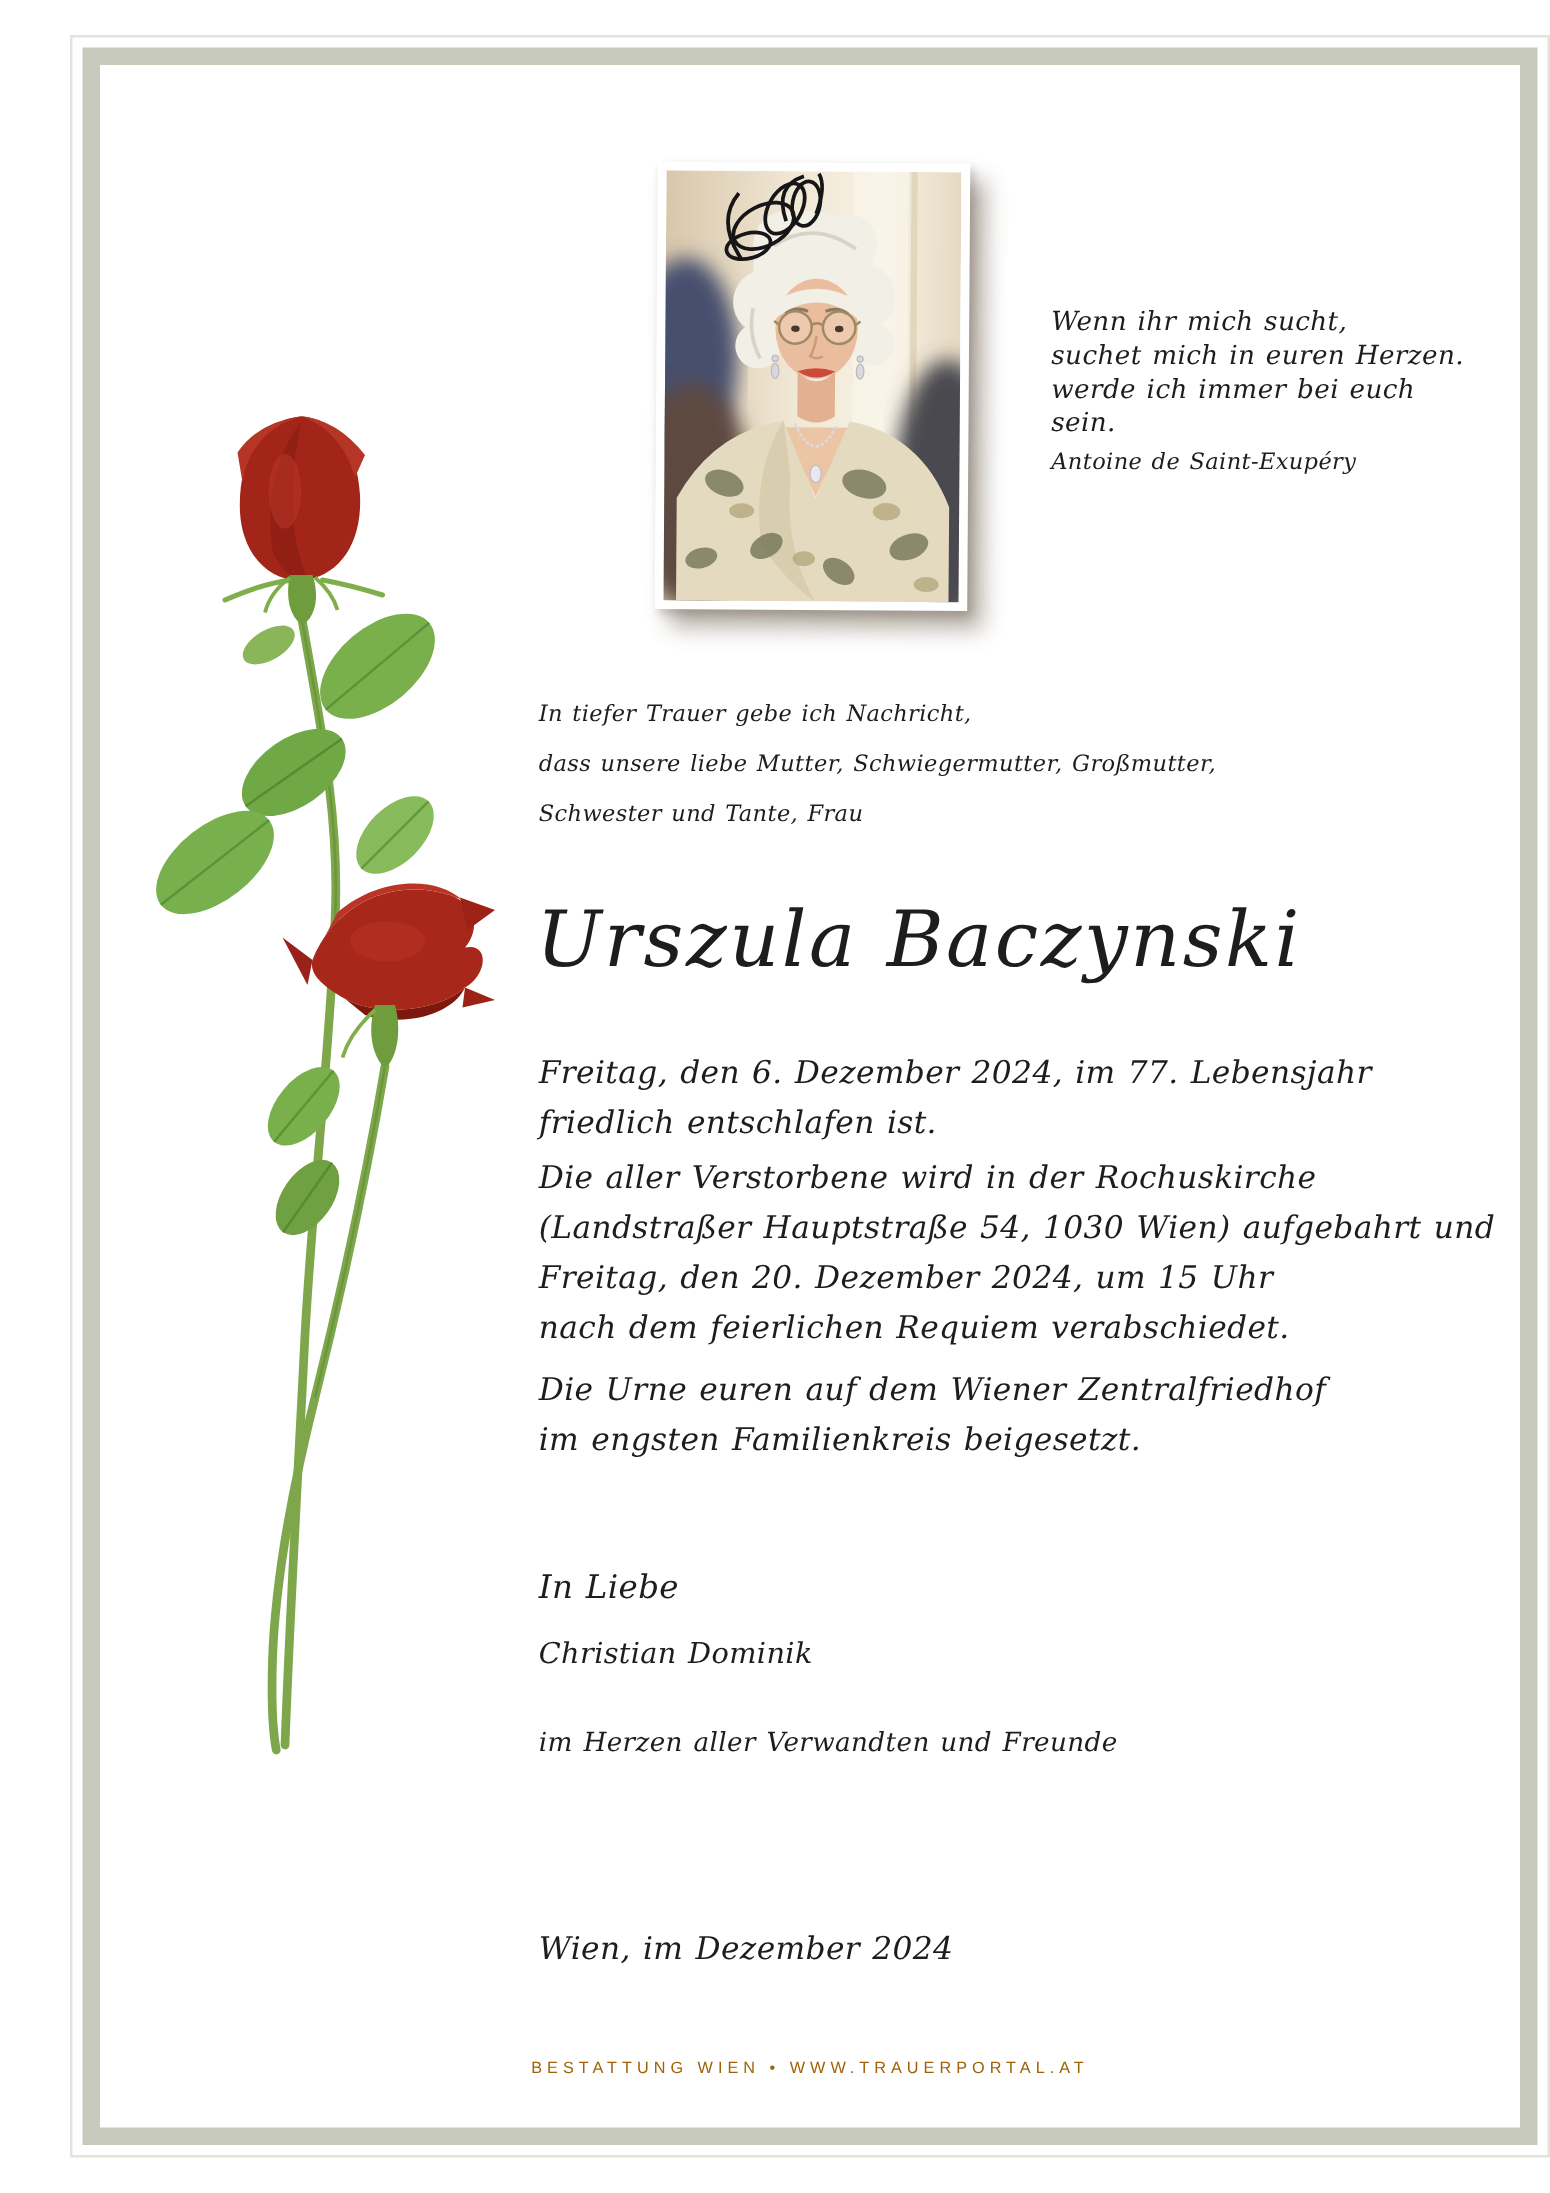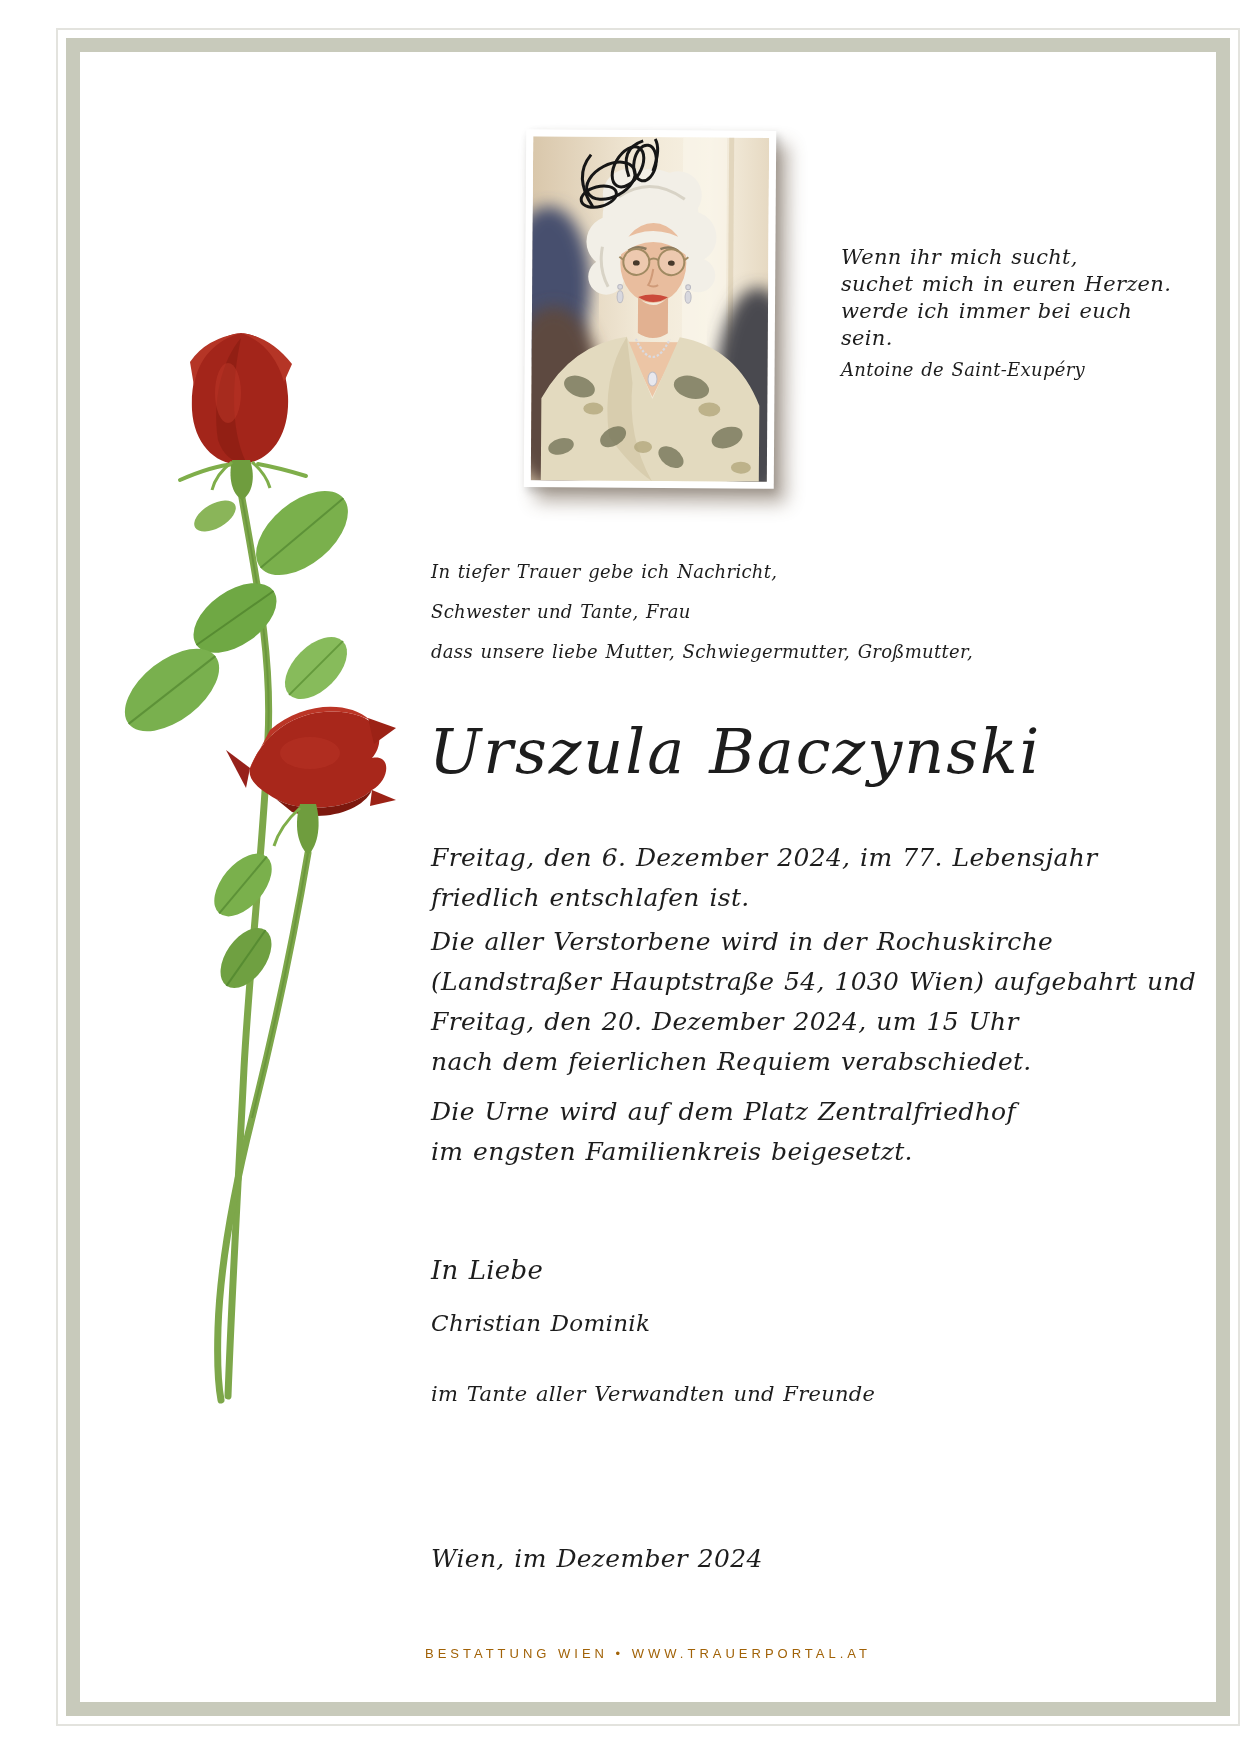--- a/index.html
+++ b/index.html
@@ -248,43 +248,43 @@
       <path d="M130,470 L106,452 L126,490 Z" fill="#97211b"></path>
       <path d="M156,501 C182,516 232,511 252,492 C242,514 202,524 172,514 Z" fill="#7c180e"></path>
       <ellipse cx="190" cy="455" rx="30" ry="16" fill="#c03a2a" opacity=".35"></ellipse>
       <path d="M180,506 C174,526 177,546 188,557 C199,547 201,524 196,506 Z" fill="#6f9d3e"></path>
       <path d="M180,510 Q160,528 154,548" stroke="#7fae4a" stroke-width="3" fill="none"></path>
     </g>
   </svg>
 
   <div class="intro script">
     <div>In tiefer Trauer gebe ich Nachricht,</div>
+    <div>dass unsere liebe Mutter, Schwiegermutter, Großmutter,</div>
     <div>Schwester und Tante, Frau</div>
-    <div>dass unsere liebe Mutter, Schwiegermutter, Großmutter,</div>
   </div>
 
   <div class="name script">Urszula Baczynski</div>
 
   <div class="para p-death script">
     <div>Freitag, den 6. Dezember 2024, im 77. Lebensjahr</div>
     <div>friedlich entschlafen ist.</div>
   </div>
 
   <div class="para p-service script">
     <div>Die aller Verstorbene wird in der Rochuskirche</div>
     <div>(Landstraßer Hauptstraße 54, 1030 Wien) aufgebahrt und</div>
     <div>Freitag, den 20. Dezember 2024, um 15 Uhr</div>
     <div>nach dem feierlichen Requiem verabschiedet.</div>
   </div>
 
   <div class="para p-burial script">
-    <div>Die Urne wird auf dem Platz Zentralfriedhof</div>
+    <div>Die Urne euren auf dem Wiener Zentralfriedhof</div>
     <div>im engsten Familienkreis beigesetzt.</div>
   </div>
 
   <div class="closing script">In Liebe</div>
   <div class="mourner script">Christian Dominik</div>
-  <div class="mourner-sub script">im Tante aller Verwandten und Freunde</div>
+  <div class="mourner-sub script">im Herzen aller Verwandten und Freunde</div>
   <div class="place-date script">Wien, im Dezember 2024</div>
 
   <div class="footer">BESTATTUNG WIEN  •  WWW.TRAUERPORTAL.AT</div>
 
 </div>
 
 </body></html>

